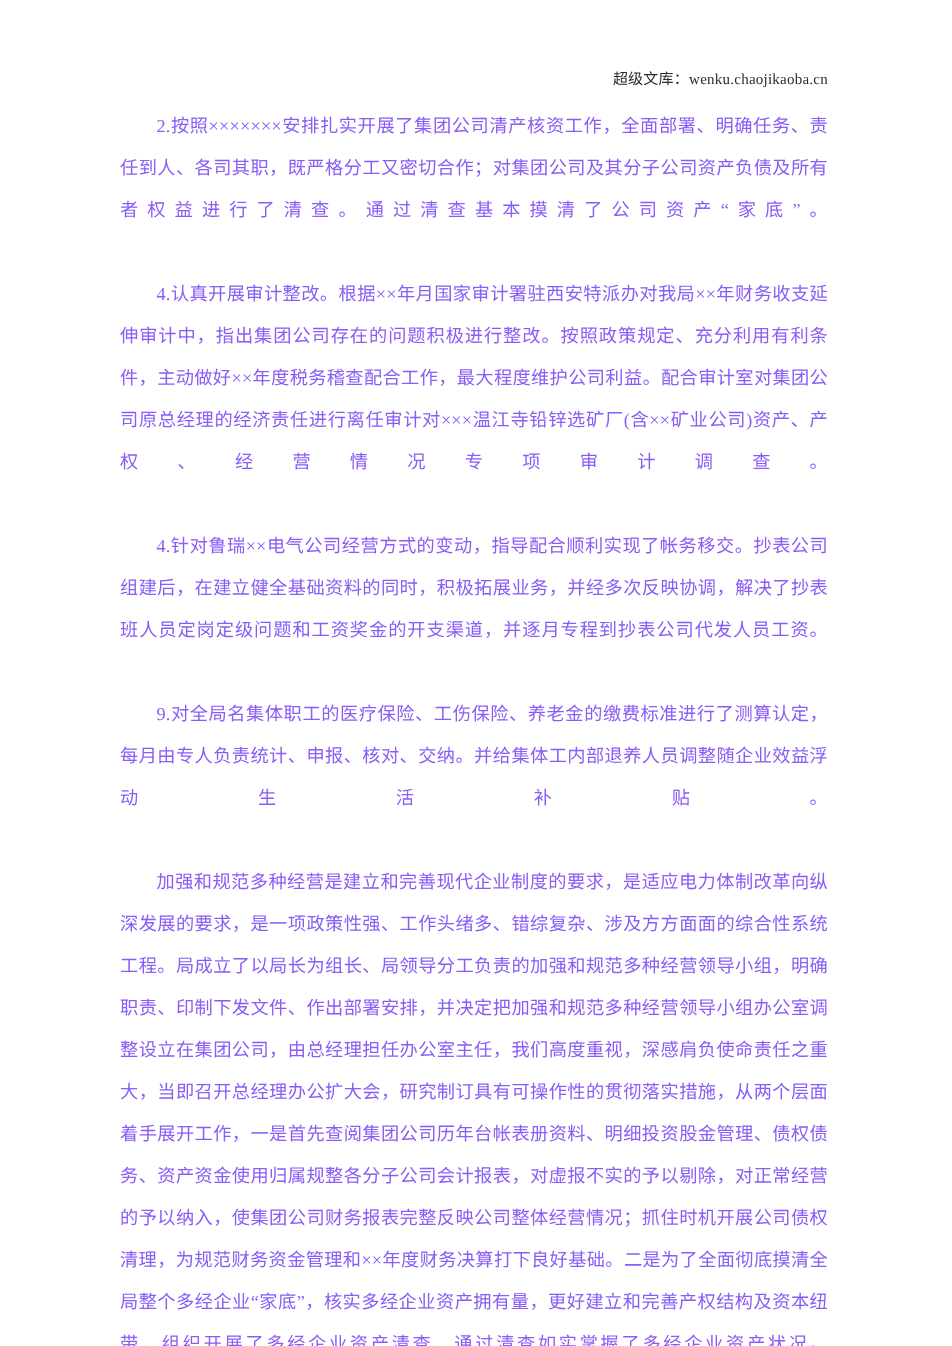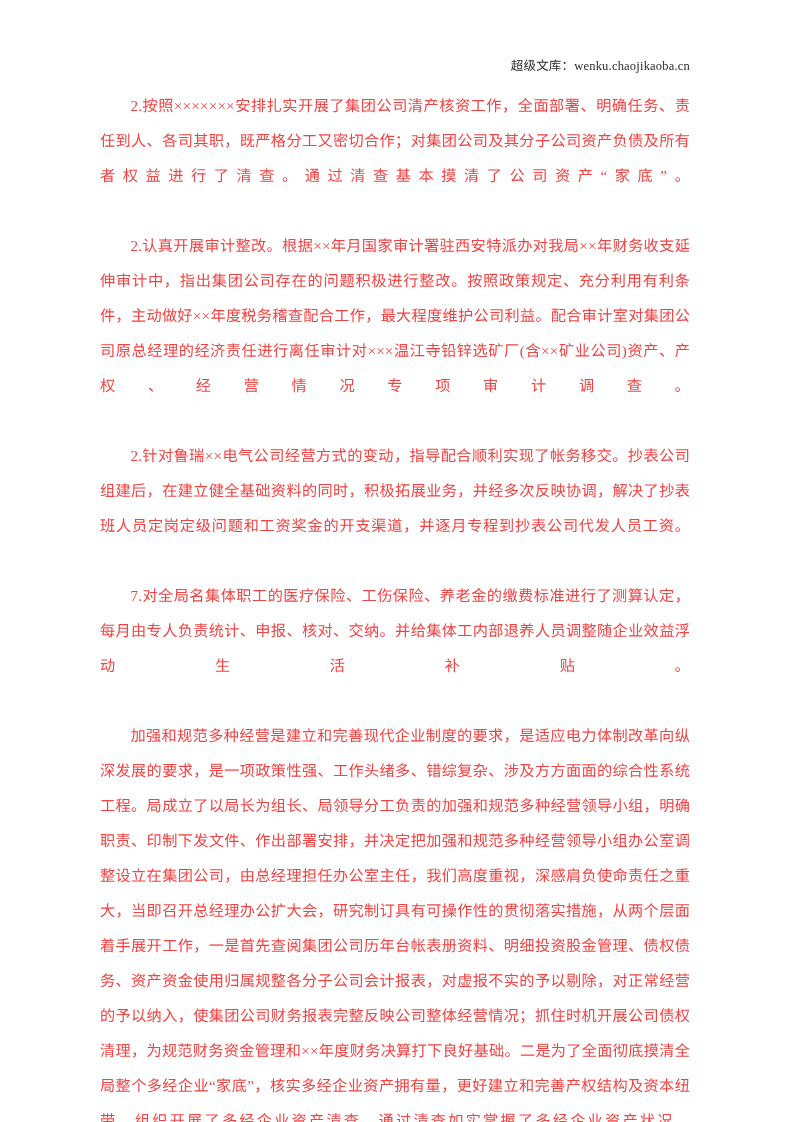--- a/index.html
+++ b/index.html
@@ -50,21 +50,21 @@
   }
 
   .para {
     margin: 0 0 0 0;
     font-size: 15.2px;
     line-height: 35px;
     text-align: justify;
     text-justify: inter-ideograph;
     text-indent: 2em;
     letter-spacing: 0.15px;
-    color: #ef4444;
+    color: #8b5cf6;
     word-break: break-all;
   }
 
   
   .para:after {
     content: "";
     display: inline-block;
     width: 100%;
   }
 </style>
@@ -72,20 +72,20 @@
 <body>
 
 <div class="page">
 
   <div class="page-header">
     <span class="header-text">超级文库：wenku.chaojikaoba.cn</span>
   </div>
 
   <div class="doc-body">
     <p class="para">2.按照×××××××安排扎实开展了集团公司清产核资工作，全面部署、明确任务、责任到人、各司其职，既严格分工又密切合作；对集团公司及其分子公司资产负债及所有者权益进行了清查。通过清查基本摸清了公司资产“家底”。</p>
-    <p class="para">2.认真开展审计整改。根据××年月国家审计署驻西安特派办对我局××年财务收支延伸审计中，指出集团公司存在的问题积极进行整改。按照政策规定、充分利用有利条件，主动做好××年度税务稽查配合工作，最大程度维护公司利益。配合审计室对集团公司原总经理的经济责任进行离任审计对×××温江寺铅锌选矿厂(含××矿业公司)资产、产权、经营情况专项审计调查。</p>
-    <p class="para">2.针对鲁瑞××电气公司经营方式的变动，指导配合顺利实现了帐务移交。抄表公司组建后，在建立健全基础资料的同时，积极拓展业务，并经多次反映协调，解决了抄表班人员定岗定级问题和工资奖金的开支渠道，并逐月专程到抄表公司代发人员工资。</p>
-    <p class="para">7.对全局名集体职工的医疗保险、工伤保险、养老金的缴费标准进行了测算认定，每月由专人负责统计、申报、核对、交纳。并给集体工内部退养人员调整随企业效益浮动生活补贴。</p>
+    <p class="para">4.认真开展审计整改。根据××年月国家审计署驻西安特派办对我局××年财务收支延伸审计中，指出集团公司存在的问题积极进行整改。按照政策规定、充分利用有利条件，主动做好××年度税务稽查配合工作，最大程度维护公司利益。配合审计室对集团公司原总经理的经济责任进行离任审计对×××温江寺铅锌选矿厂(含××矿业公司)资产、产权、经营情况专项审计调查。</p>
+    <p class="para">4.针对鲁瑞××电气公司经营方式的变动，指导配合顺利实现了帐务移交。抄表公司组建后，在建立健全基础资料的同时，积极拓展业务，并经多次反映协调，解决了抄表班人员定岗定级问题和工资奖金的开支渠道，并逐月专程到抄表公司代发人员工资。</p>
+    <p class="para">9.对全局名集体职工的医疗保险、工伤保险、养老金的缴费标准进行了测算认定，每月由专人负责统计、申报、核对、交纳。并给集体工内部退养人员调整随企业效益浮动生活补贴。</p>
     <p class="para">加强和规范多种经营是建立和完善现代企业制度的要求，是适应电力体制改革向纵深发展的要求，是一项政策性强、工作头绪多、错综复杂、涉及方方面面的综合性系统工程。局成立了以局长为组长、局领导分工负责的加强和规范多种经营领导小组，明确职责、印制下发文件、作出部署安排，并决定把加强和规范多种经营领导小组办公室调整设立在集团公司，由总经理担任办公室主任，我们高度重视，深感肩负使命责任之重大，当即召开总经理办公扩大会，研究制订具有可操作性的贯彻落实措施，从两个层面着手展开工作，一是首先查阅集团公司历年台帐表册资料、明细投资股金管理、债权债务、资产资金使用归属规整各分子公司会计报表，对虚报不实的予以剔除，对正常经营的予以纳入，使集团公司财务报表完整反映公司整体经营情况；抓住时机开展公司债权清理，为规范财务资金管理和××年度财务决算打下良好基础。二是为了全面彻底摸清全局整个多经企业“家底”，核实多经企业资产拥有量，更好建立和完善产权结构及资本纽带，组织开展了多经企业资产清查，通过清查如实掌握了多经企业资产状况。</p>
 
   </div>
 
 </div>
 
 </body></html>

